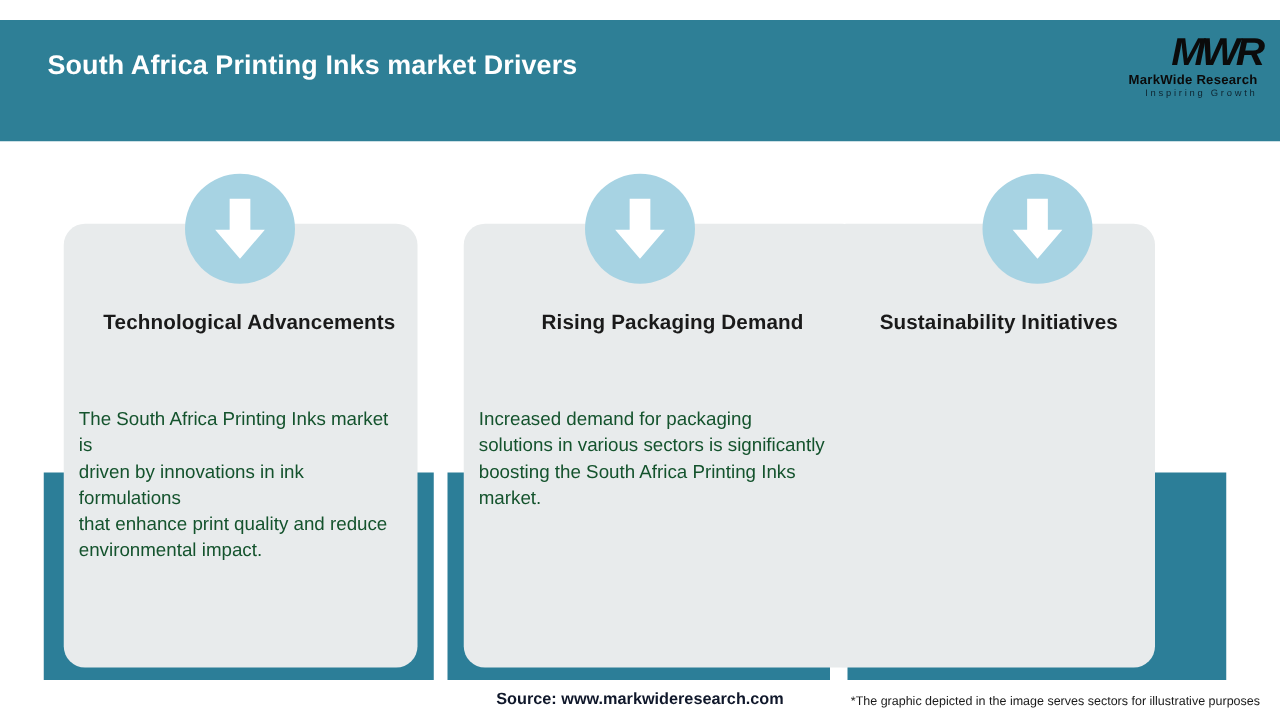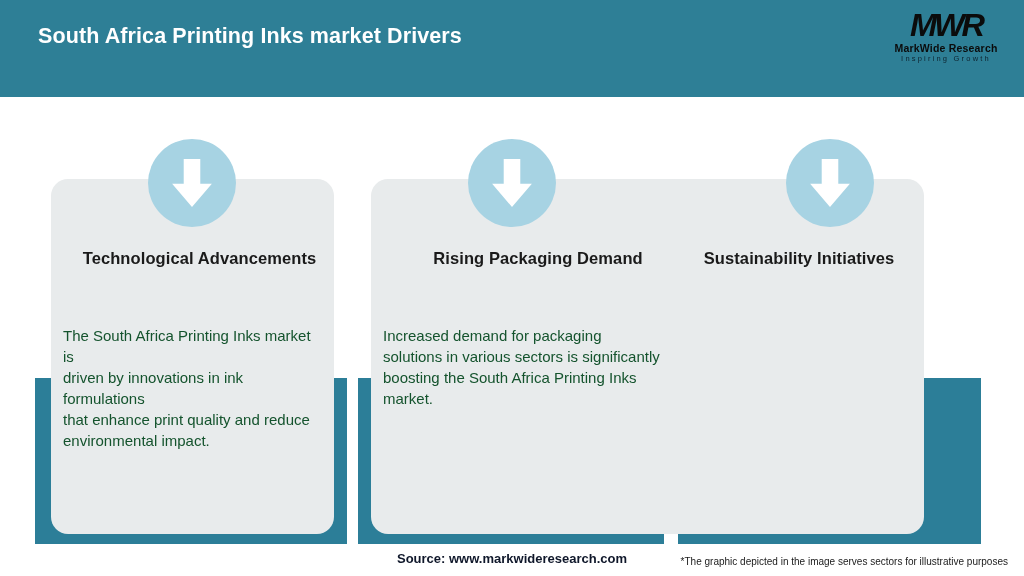--- a/index.html
+++ b/index.html
@@ -2,29 +2,29 @@
 <html><head>
 <meta charset="utf-8">
 <style>
   html,body{margin:0;padding:0;background:#ffffff;}
   .page{
     position:relative;width:1024px;height:576px;overflow:hidden;
     background:#ffffff;font-family:"Liberation Sans",sans-serif;
   }
   
   .header{
-    position:absolute;left:0;top:0;width:1024px;height:97px;
+    position:absolute;left:0;top:16px;width:1024px;height:97px;
     background:#2E7F96;
   }
   .page-title{
     position:absolute;left:38px;top:24px;margin:0;
     color:#ffffff;font-size:21.5px;font-weight:bold;letter-spacing:.1px;
   }
   .logo{
-    position:absolute;right:18px;top:9px;width:120px;text-align:center;color:#0b0b0b;
+    position:absolute;right:18px;top:9px;width:120px;text-align:right;color:#0b0b0b;
   }
   .logo-mark{
     font-size:31px;font-weight:bold;font-style:italic;letter-spacing:-3px;
     line-height:34px;transform:scaleX(1.05);
   }
   .logo-name{font-size:10.5px;font-weight:bold;line-height:11px;letter-spacing:.2px;}
   .logo-tagline{font-size:7.5px;font-weight:normal;letter-spacing:2.2px;line-height:10px;color:#0e2430;}
   
   .band{
     position:absolute;top:378px;height:166px;background:#2C7E98;

